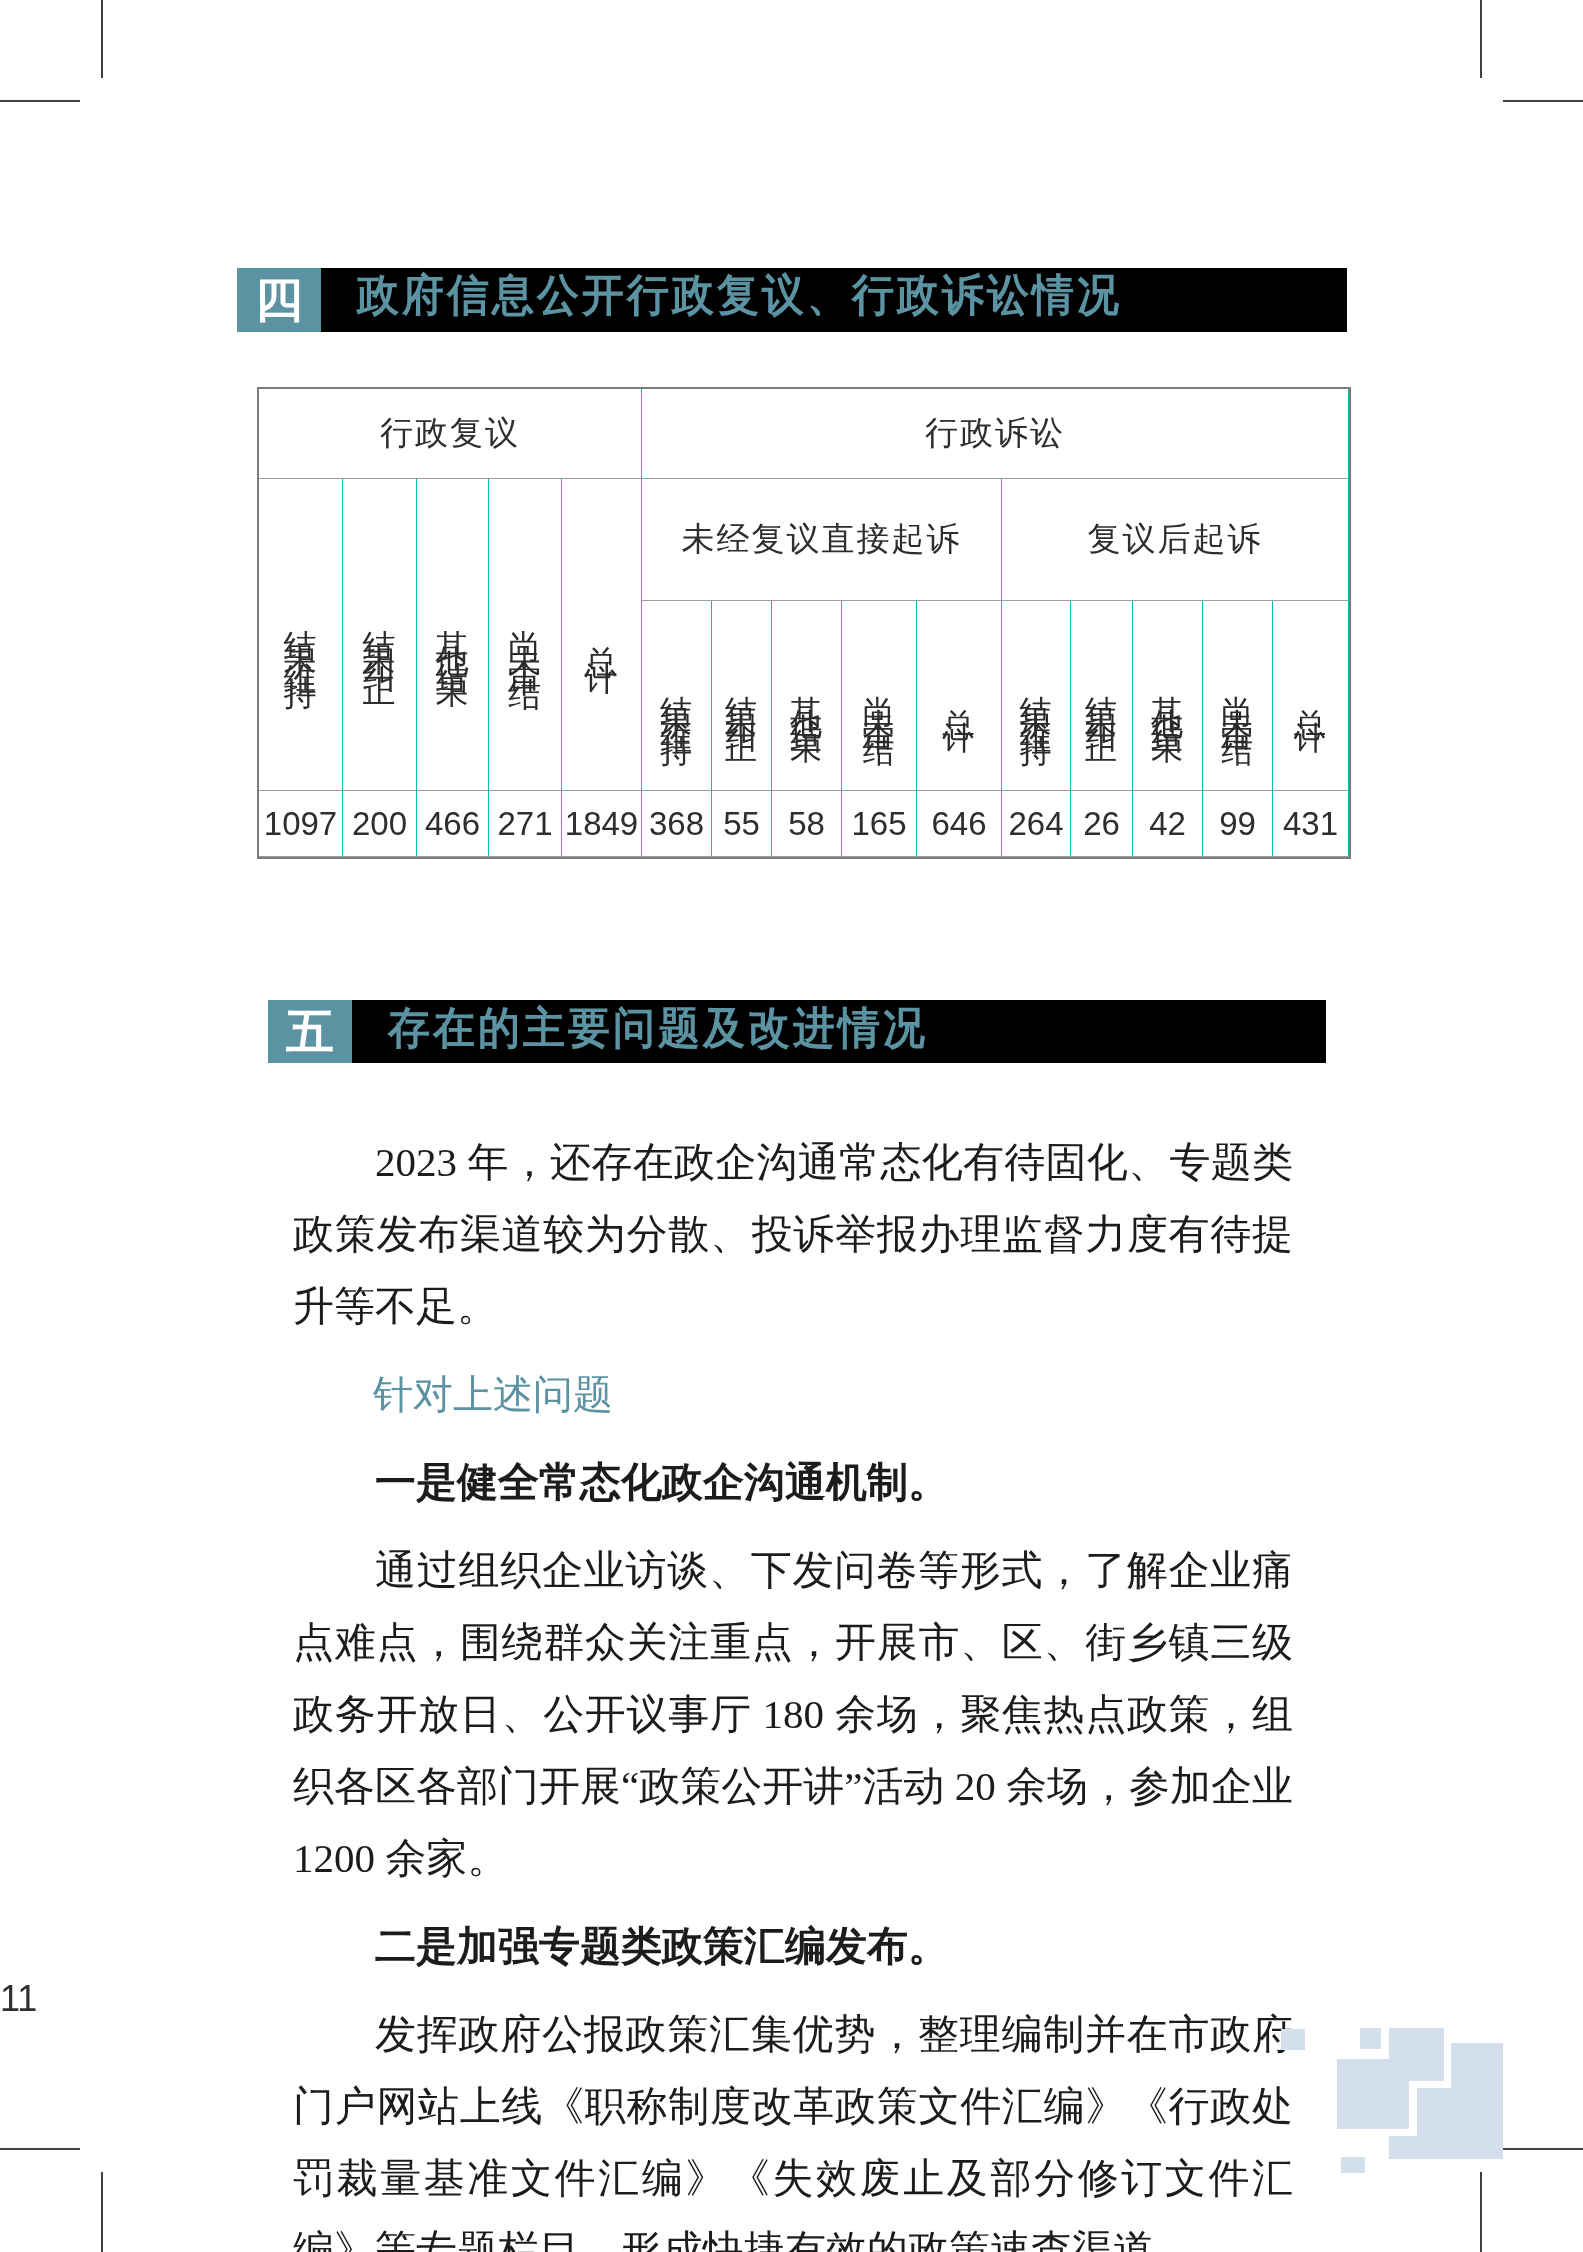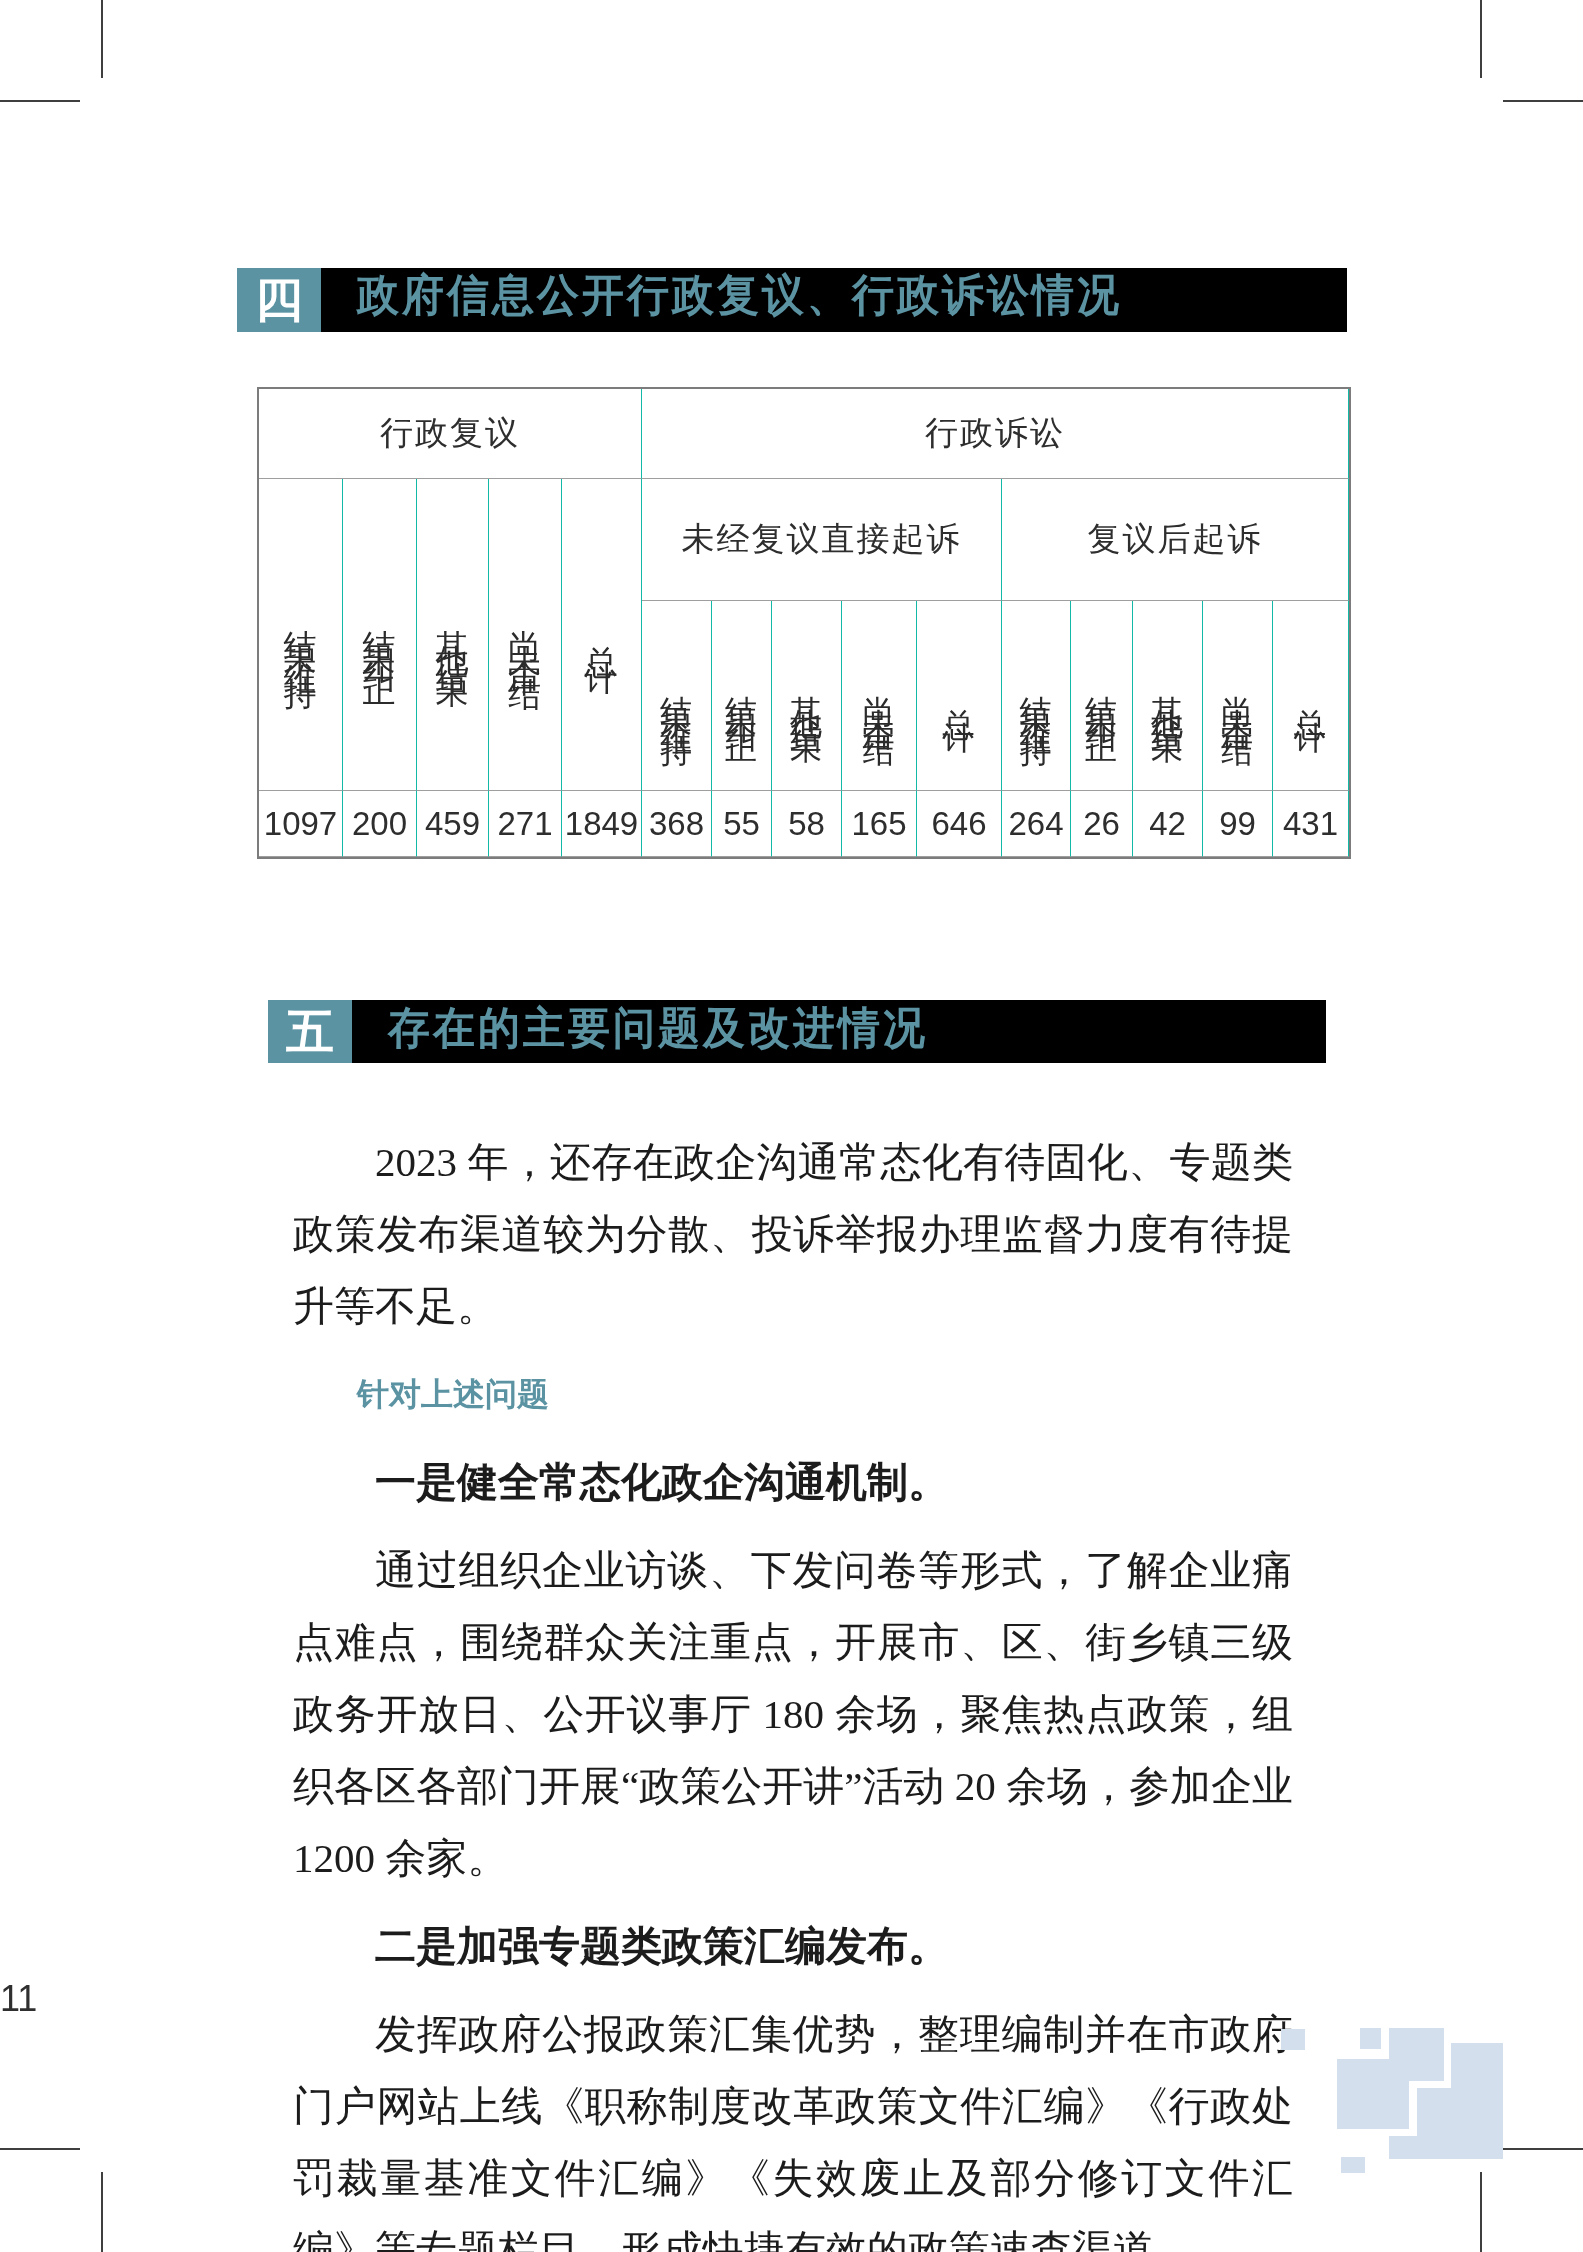--- a/index.html
+++ b/index.html
@@ -60,21 +60,21 @@
   .num{font-size:33px;color:#2f2f2f;border-bottom:none;}
   .lc{border-right:none;}
   
   .bodytext{
     position:absolute;left:277px;top:1110px;width:1032px;
     font-family:"Liberation Serif","DejaVu Serif",serif;
     font-size:41px;line-height:72px;color:#1c1c1c;
     text-align:justify;
   }
   .bodytext p{margin:16px;text-indent:2em;}
-  .bodytext .lead{color:#5B93A3;font-weight:bold;font-family:"Liberation Sans","DejaVu Sans",sans-serif;font-size:32px;}
+  .bodytext .lead{color:#5B93A3;font-weight:normal;font-family:"Liberation Sans","DejaVu Sans",sans-serif;font-size:40px;}
   .bodytext .bh{font-weight:bold;}
   
   .pageno{
     position:absolute;left:0;top:1978px;width:1342px;
     text-align:left;font-size:36px;color:#2f2f2f;
     font-family:"Liberation Sans","DejaVu Sans",sans-serif;
   }
   
   .decor{position:absolute;background:#D4DFED;}
 </style>
@@ -148,21 +148,21 @@
       </div>
     <div class="vh r3">
         <span class="vt">尚未审结</span>
       </div>
     <div class="vh r3 lc">
         <span class="vt">总计</span>
       </div>
 
     <div class="num">1097</div>
     <div class="num">200</div>
-    <div class="num">459</div>
+    <div class="num">466</div>
     <div class="num">271</div>
     <div class="num">1849</div>
     <div class="num">368</div>
     <div class="num">55</div>
     <div class="num">58</div>
     <div class="num">165</div>
     <div class="num">646</div>
     <div class="num">264</div>
     <div class="num">26</div>
     <div class="num">42</div>

